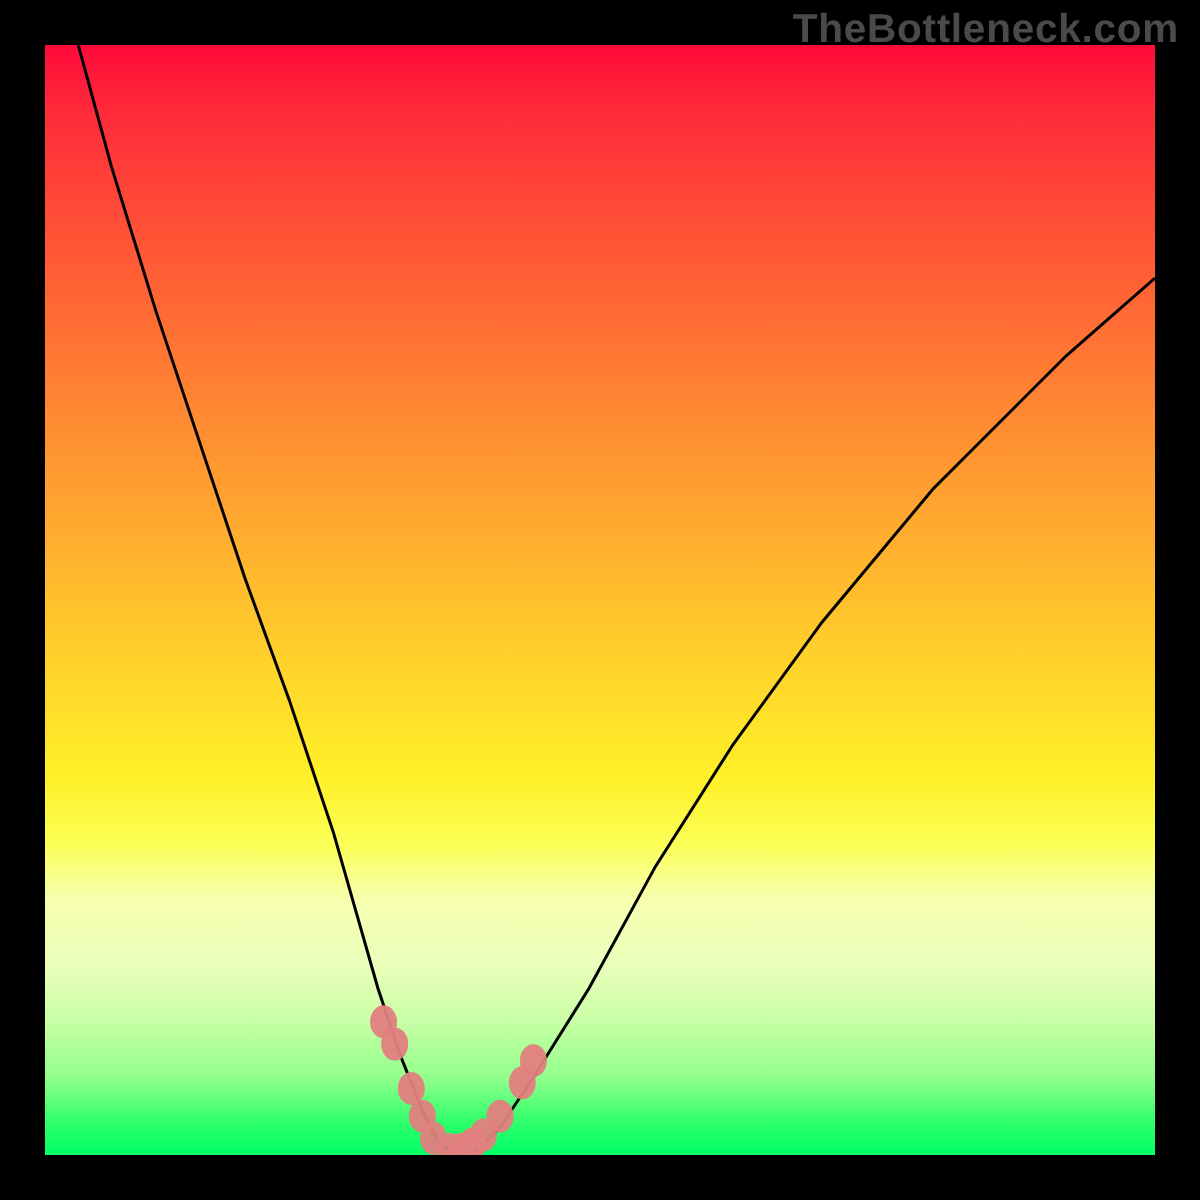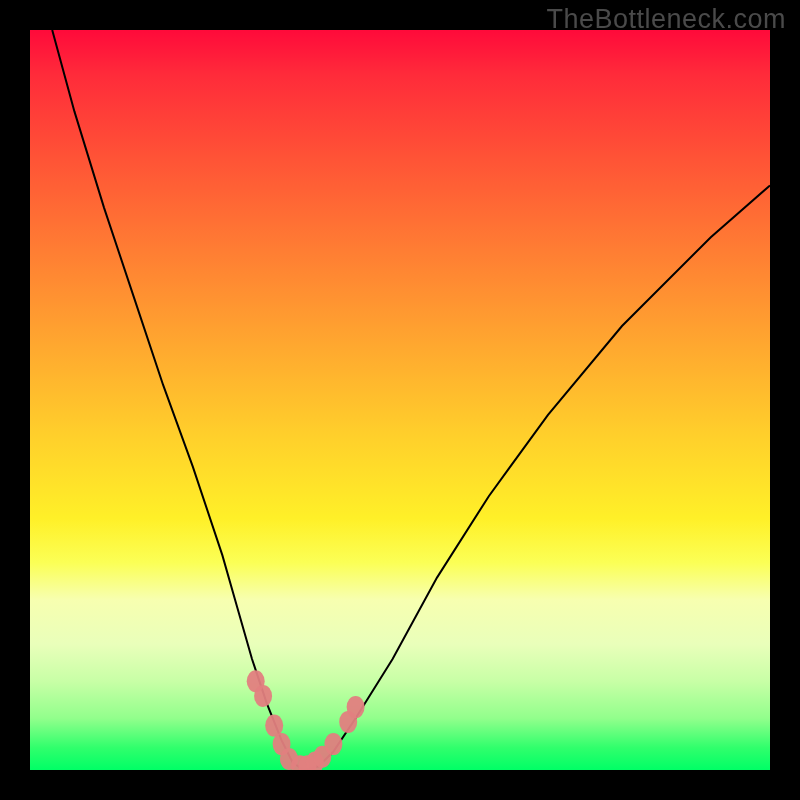--- a/index.html
+++ b/index.html
@@ -41,21 +41,21 @@
       #30ff6c 97%,
       #00ff66 100%
     );
   }
   .watermark {
     position: absolute;
     top: 4px;
     right: 14px;
     color: #4a4a4a;
     font-size: 27px;
-    font-weight: 400;
+    font-weight: 700;
     letter-spacing: 0.5px;
     z-index: 10;
     user-select: none;
   }
   svg.curves {
     position: absolute;
     left: 0;
     top: 0;
     width: 740px;
     height: 740px;

